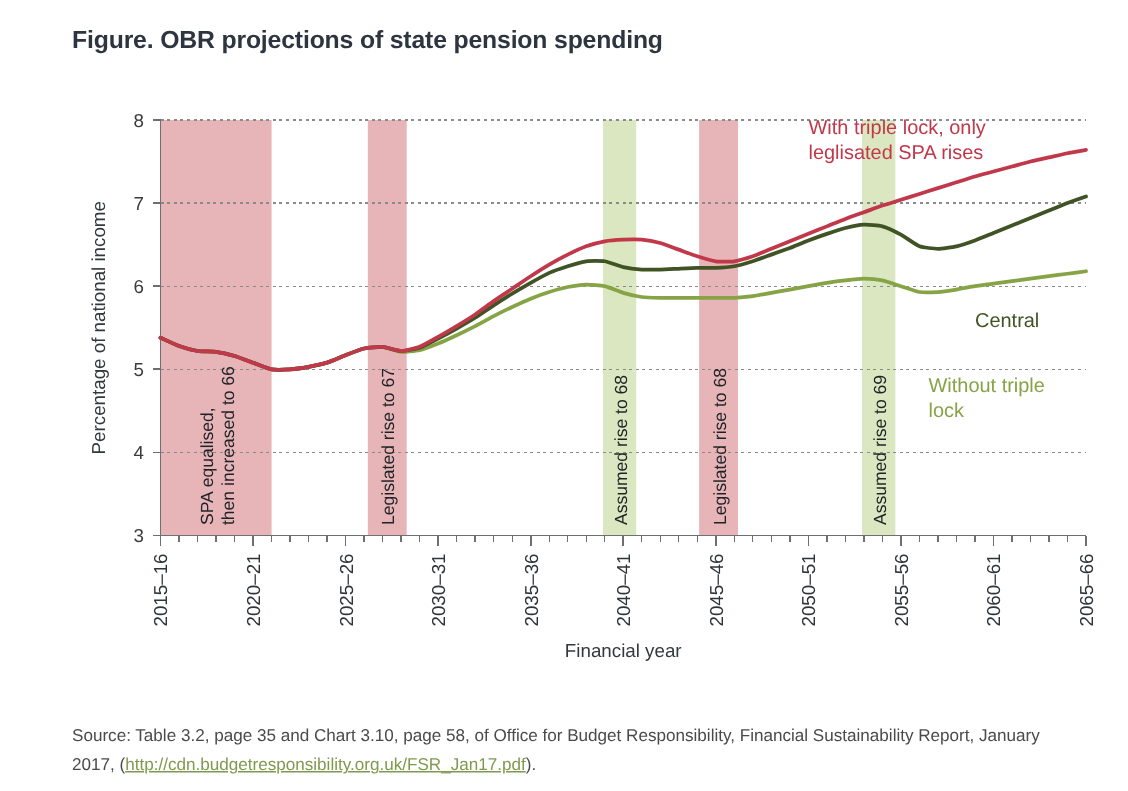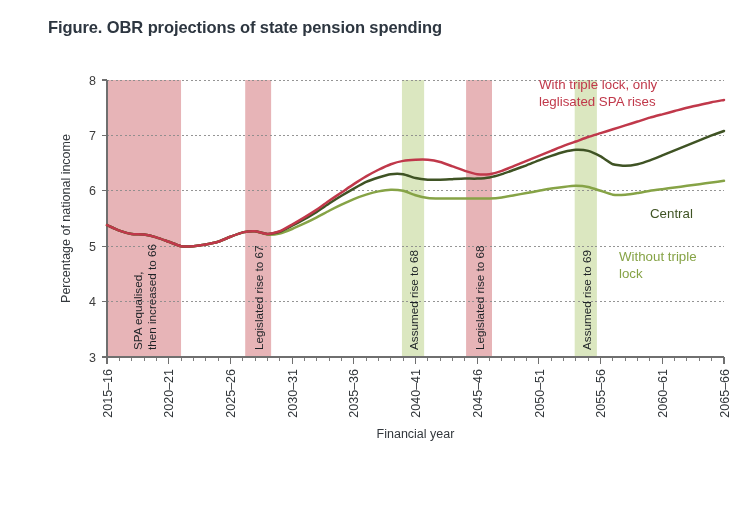--- a/index.html
+++ b/index.html
@@ -208,14 +208,17 @@
           <text class="series-label" x="619" y="220" fill="#86a346" text-anchor="start">lock</text>
         </g>
 
       <g id="axistitles-group">
           <text class="axis-title" transform="translate(70,160.5) rotate(-90)" text-anchor="middle">Percentage of national income</text>
           <text class="axis-title" x="415.5" y="380" text-anchor="middle">Financial year</text>
         </g>
     </svg>
   </div>
 
+  <div class="source">
+    <span>Source: Table 3.2, page 35 and Chart 3.10, page 58, of Office for Budget Responsibility, Financial Sustainability Report, January 2017, (</span><a class="url" href="#">http://cdn.budgetresponsibility.org.uk/FSR_Jan17.pdf</a><span>).</span>
+  </div>
 
 </div>
 
 </body></html>

